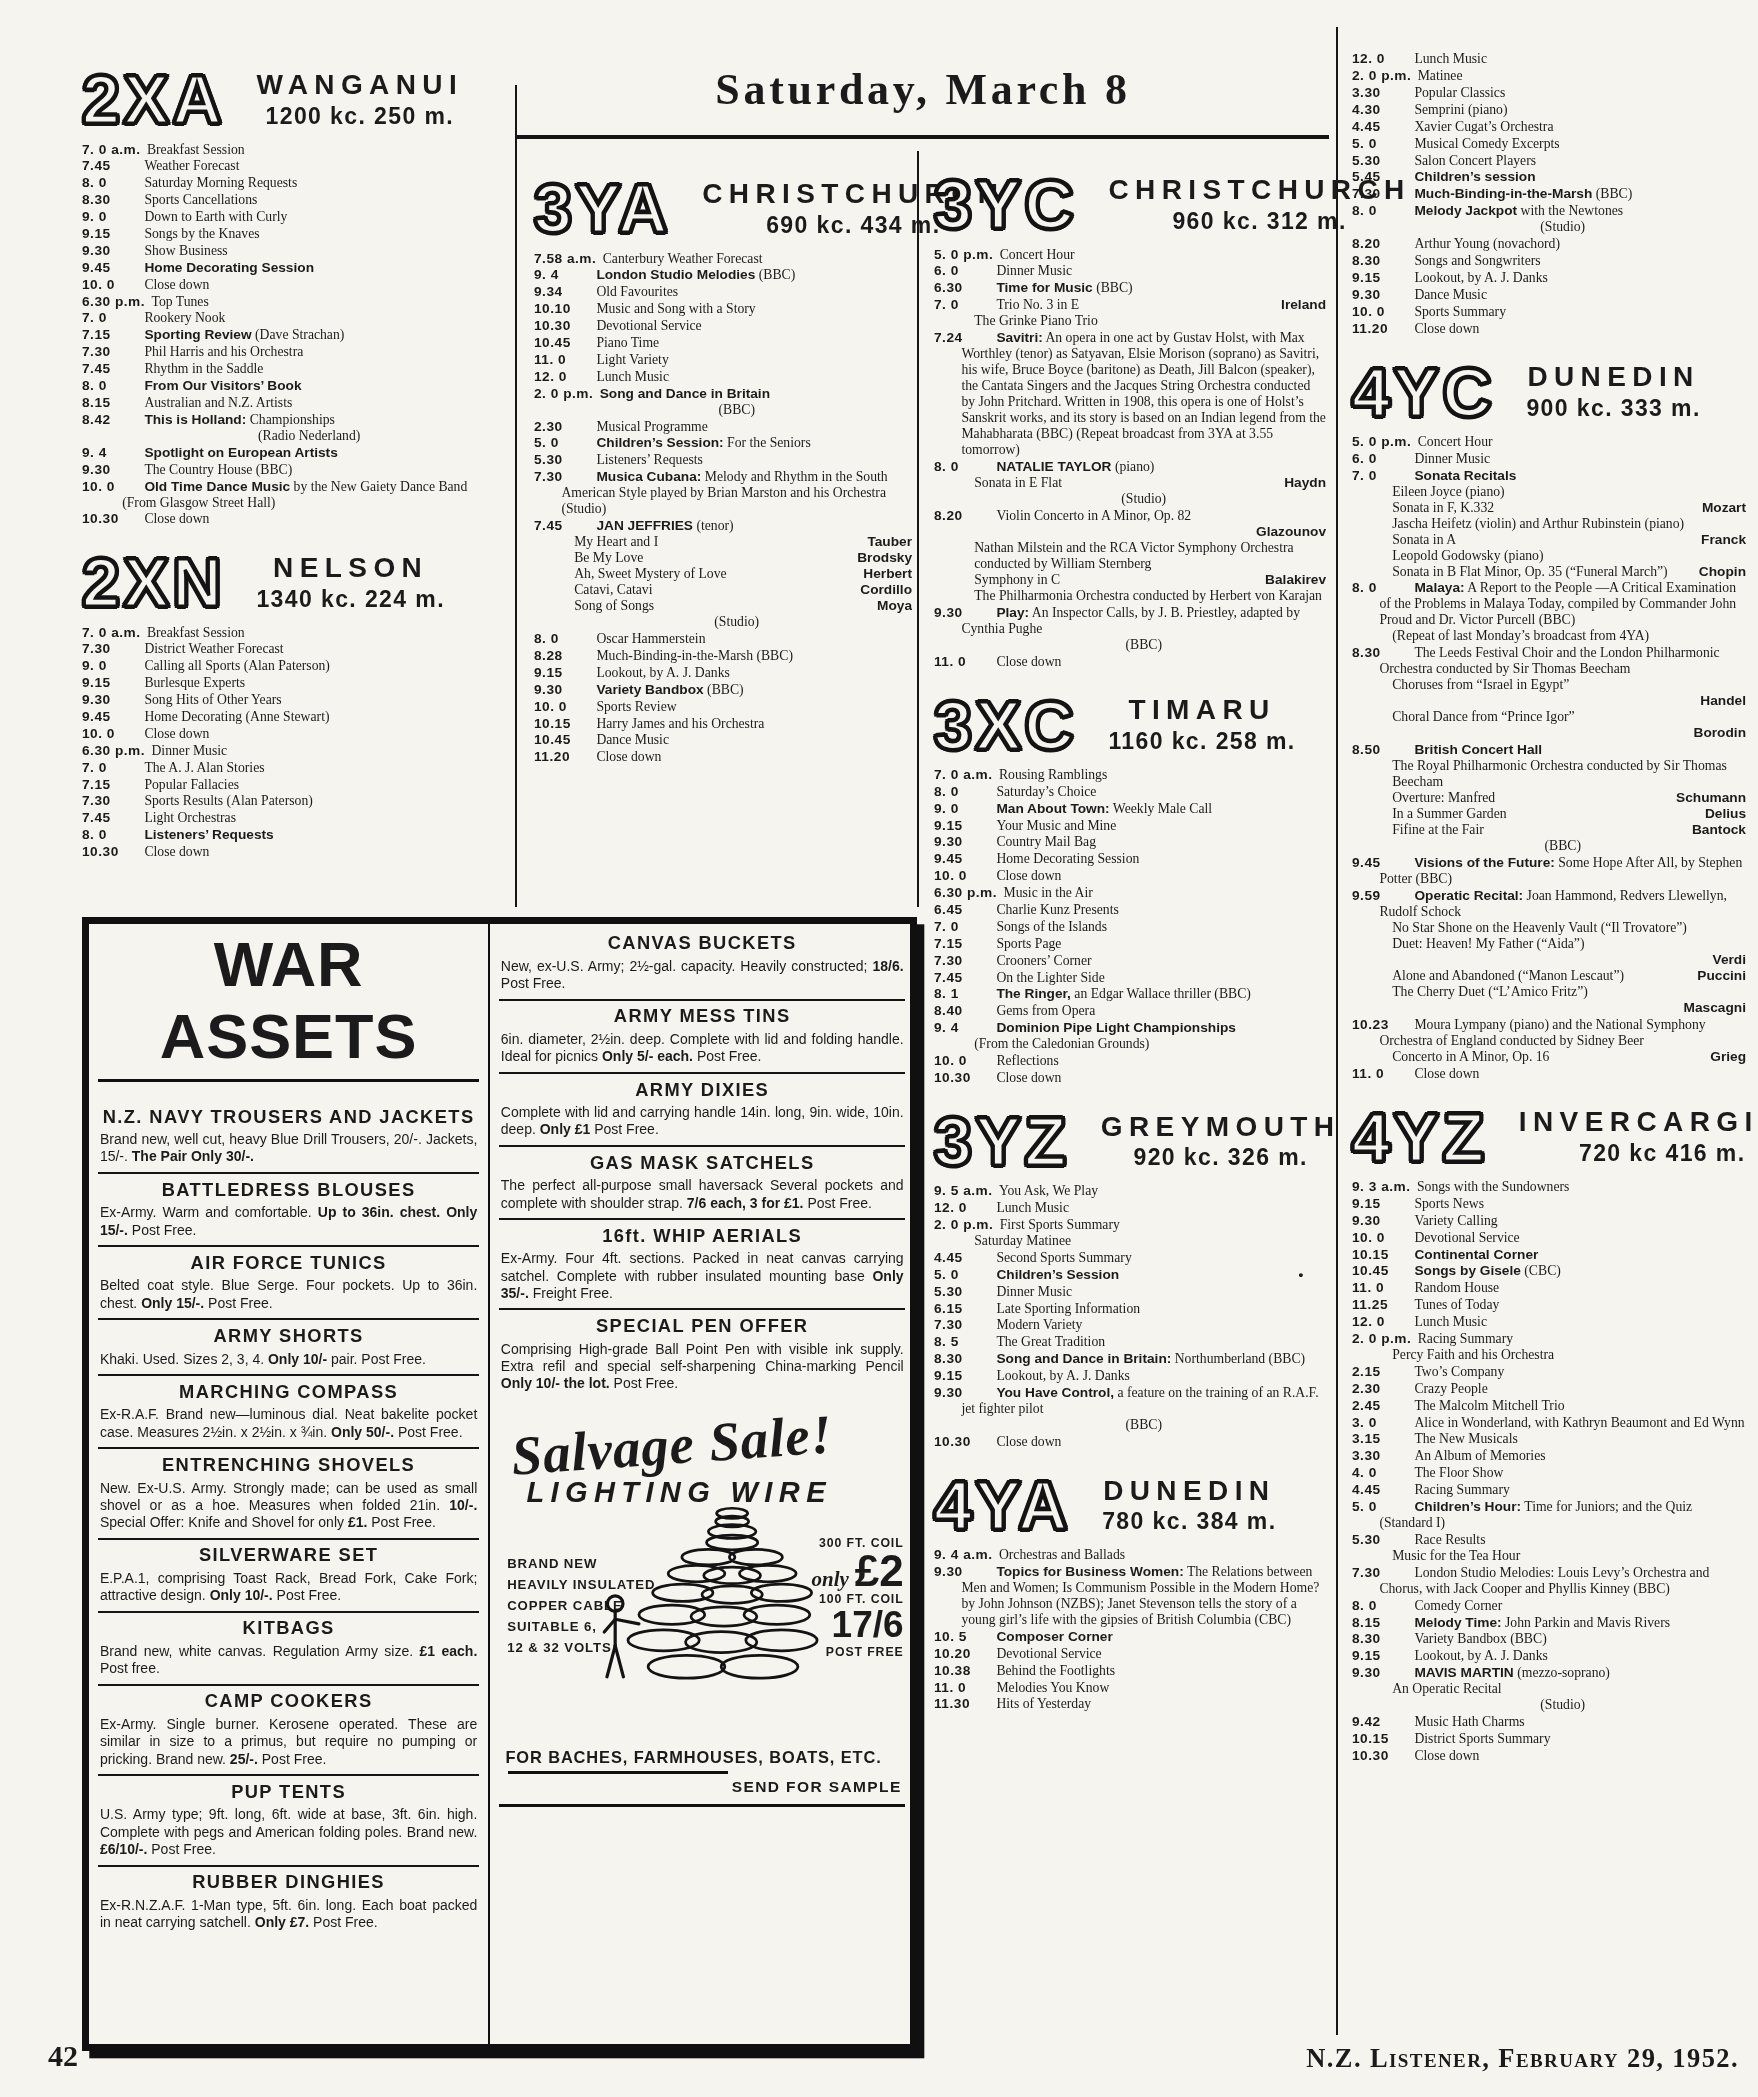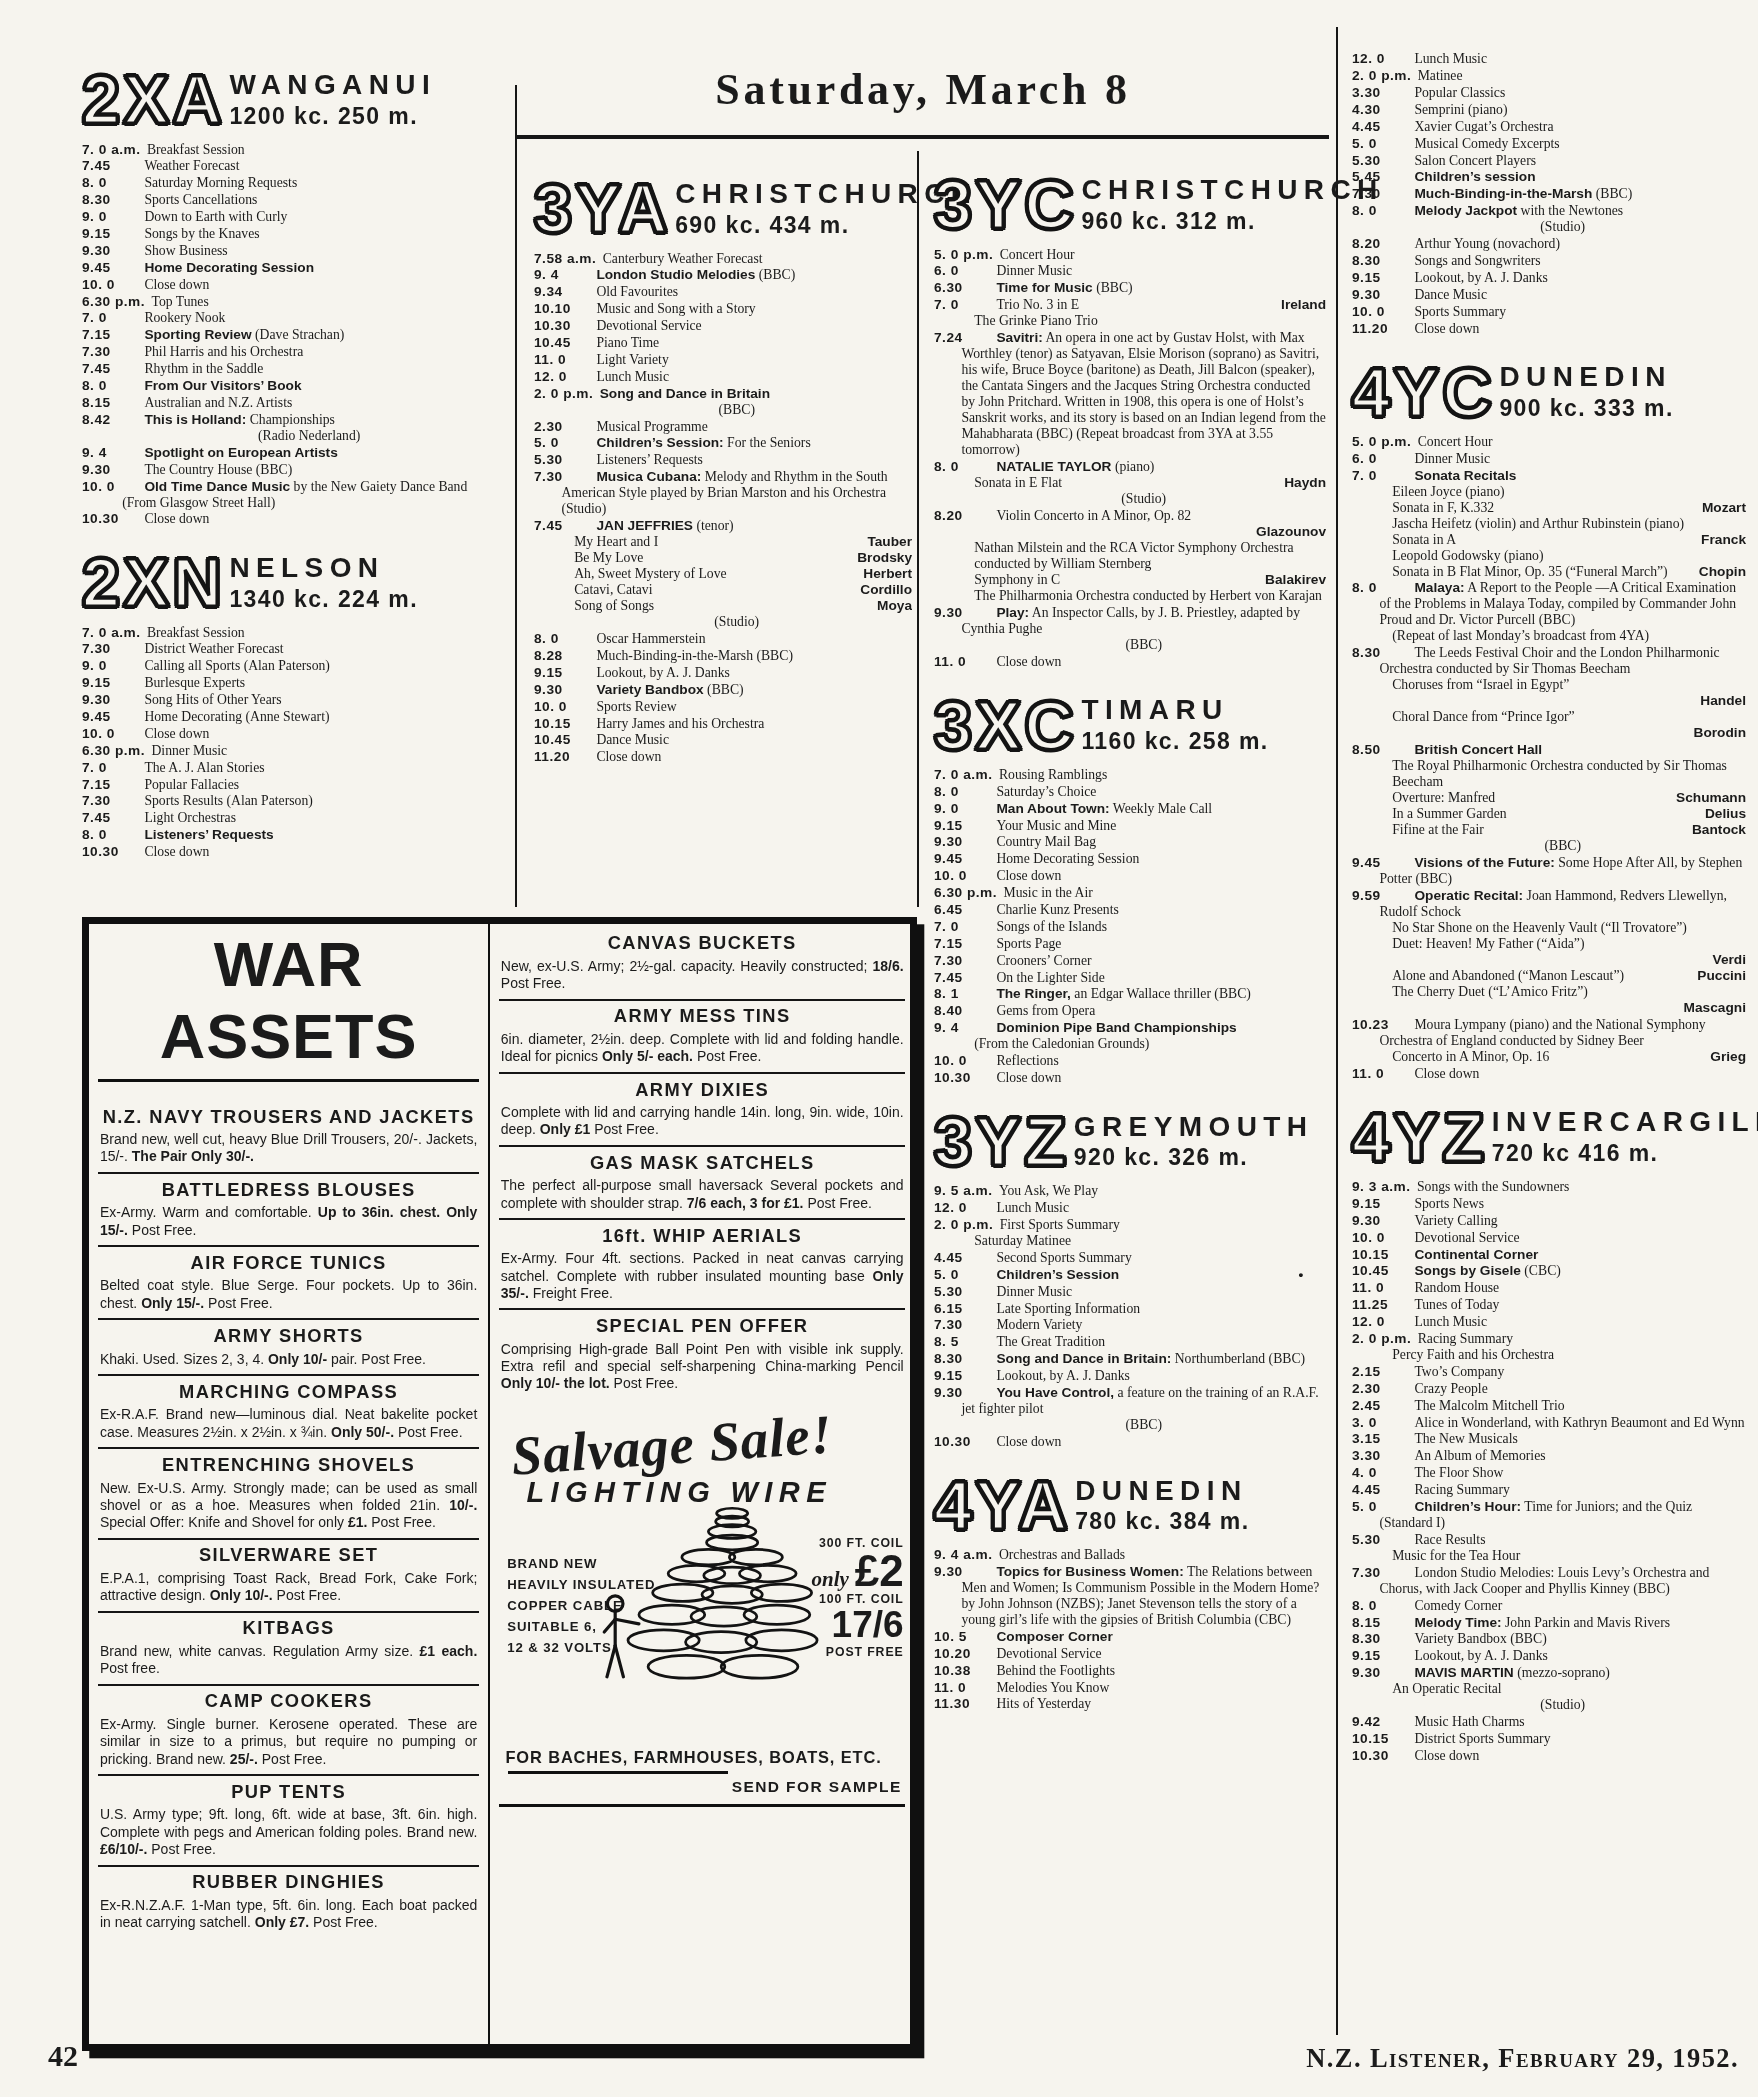--- a/index.html
+++ b/index.html
@@ -13,21 +13,21 @@
   .vrule{position:absolute;width:2.3px;background:#161616;}
   #v1{left:515px;top:85px;height:822px;}
   #v2{left:917px;top:151px;height:756px;}
   #v3{left:1336px;top:27.4px;height:2008px;}
   #date-heading{position:absolute;left:521px;top:64px;width:804px;margin:0;text-align:center;
     font-family:"Liberation Serif",serif;font-weight:bold;font-size:44px;letter-spacing:3.7px;}
   #heading-rule{position:absolute;left:516px;top:135px;width:813px;height:4.1px;background:#161616;}
 
   
   .station{margin-bottom:21px;}
-  .st-head{display:flex;align-items:center;gap:4px;margin:6.4px 0 6.4px;}
+  .st-head{display:flex;align-items:center;gap:31px;margin:6.4px 0 6.4px;text-align:center;}
   .call{font-family:"Liberation Sans",sans-serif;font-weight:900;font-size:68px;line-height:1;
     letter-spacing:3.7px;color:#f6f4ee;-webkit-text-stroke:3.2px #141414;
     text-shadow:-2.3px -2.3px 0 #141414,2.3px -2.3px 0 #141414,-2.3px 2.3px 0 #141414,2.3px 2.3px 0 #141414,
       0 -2.7px 0 #141414,0 2.7px 0 #141414,-2.7px 0 0 #141414,2.7px 0 0 #141414;}
   .st-right{display:flex;flex-direction:column;gap:1.8px;}
   .city{font-family:"Liberation Sans",sans-serif;font-weight:bold;font-size:28px;letter-spacing:6.4px;}
   .freq{font-family:"Liberation Sans",sans-serif;font-weight:bold;font-size:23px;letter-spacing:1.4px;}
 
   .prog-list{margin-top:8.2px;}
   .prog{padding-left:27.4px;text-indent:-27.4px;font-size:13.7px;line-height:16px;overflow:hidden;margin-bottom:0.9px;}
@@ -234,21 +234,21 @@
           <div class="prog"><span class="pt">9.45</span><span class="px">Home Decorating Session</span></div>
           <div class="prog"><span class="pt">10. 0</span><span class="px">Close down</span></div>
           <div class="prog"><span class="pt">6.30 p.m.</span><span class="px">Music in the Air</span></div>
           <div class="prog"><span class="pt">6.45</span><span class="px">Charlie Kunz Presents</span></div>
           <div class="prog"><span class="pt">7. 0</span><span class="px">Songs of the Islands</span></div>
           <div class="prog"><span class="pt">7.15</span><span class="px">Sports Page</span></div>
           <div class="prog"><span class="pt">7.30</span><span class="px">Crooners’ Corner</span></div>
           <div class="prog"><span class="pt">7.45</span><span class="px">On the Lighter Side</span></div>
           <div class="prog"><span class="pt">8. 1</span><span class="pb">The Ringer,</span><span class="px"> an Edgar Wallace thriller (BBC)</span></div>
           <div class="prog"><span class="pt">8.40</span><span class="px">Gems from Opera</span></div>
-          <div class="prog"><span class="pt">9. 4</span><span class="pb">Dominion Pipe Band Championships</span><div class="sub"><span class="px">(From the Caledonian Grounds)</span></div></div>
+          <div class="prog"><span class="pt">9. 4</span><span class="pb">Dominion Pipe Light Championships</span><div class="sub"><span class="px">(From the Caledonian Grounds)</span></div></div>
           <div class="prog"><span class="pt">10. 0</span><span class="px">Reflections</span></div>
           <div class="prog"><span class="pt">10.30</span><span class="px">Close down</span></div>
         </div>
     </section>
     <section class="station">
       <div class="st-head">
         <span class="call">3YZ</span>
         <span class="st-right">
           <span class="city">GREYMOUTH</span>
           <span class="freq">920 kc.   326 m.</span>

